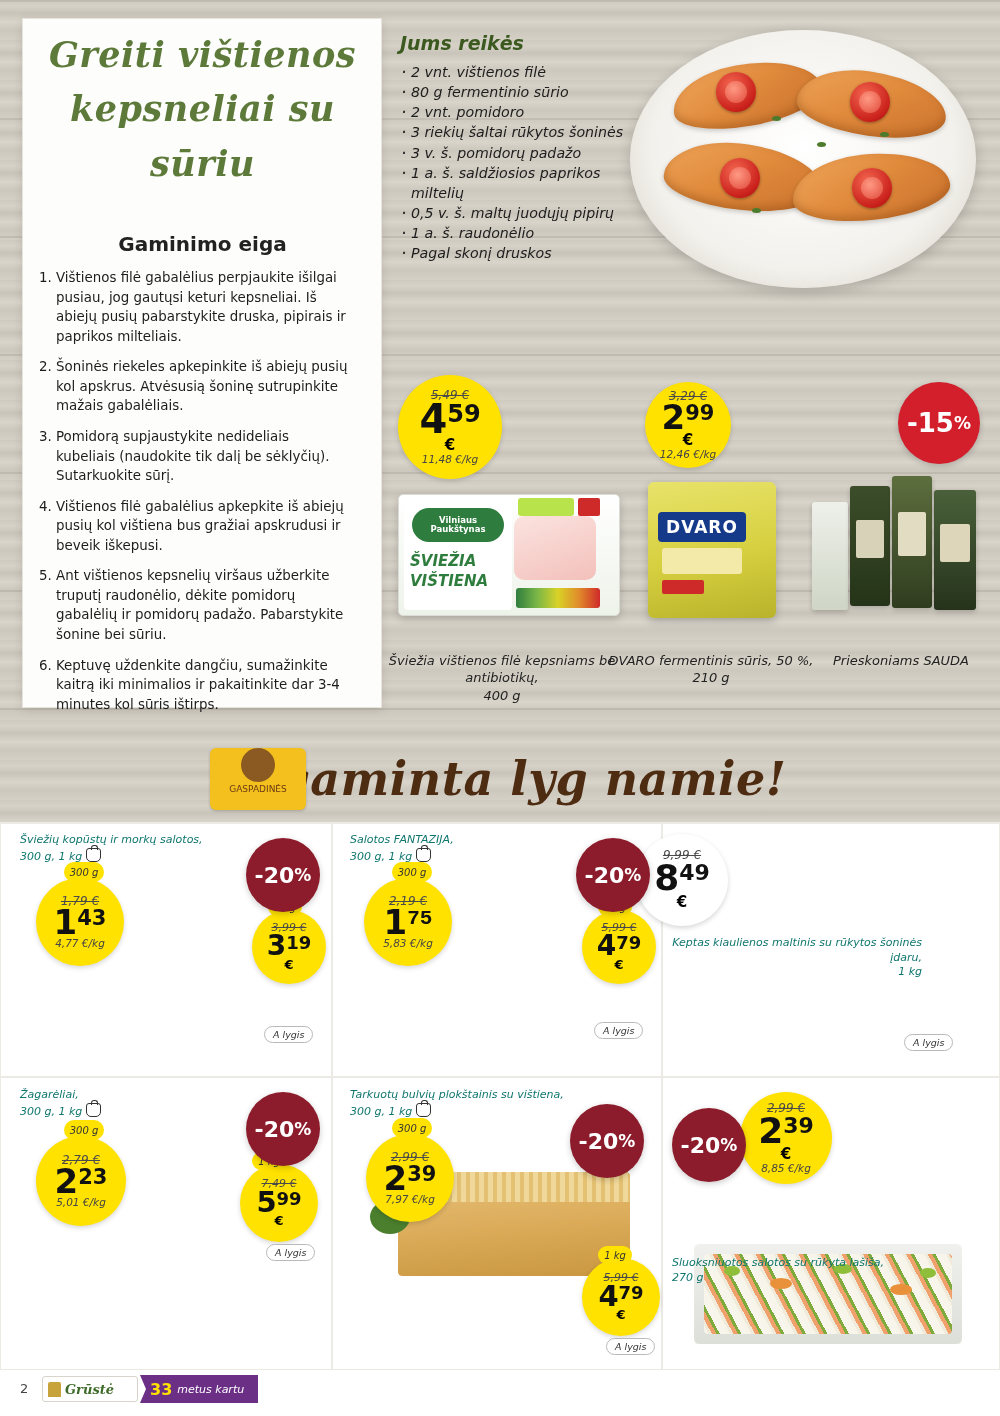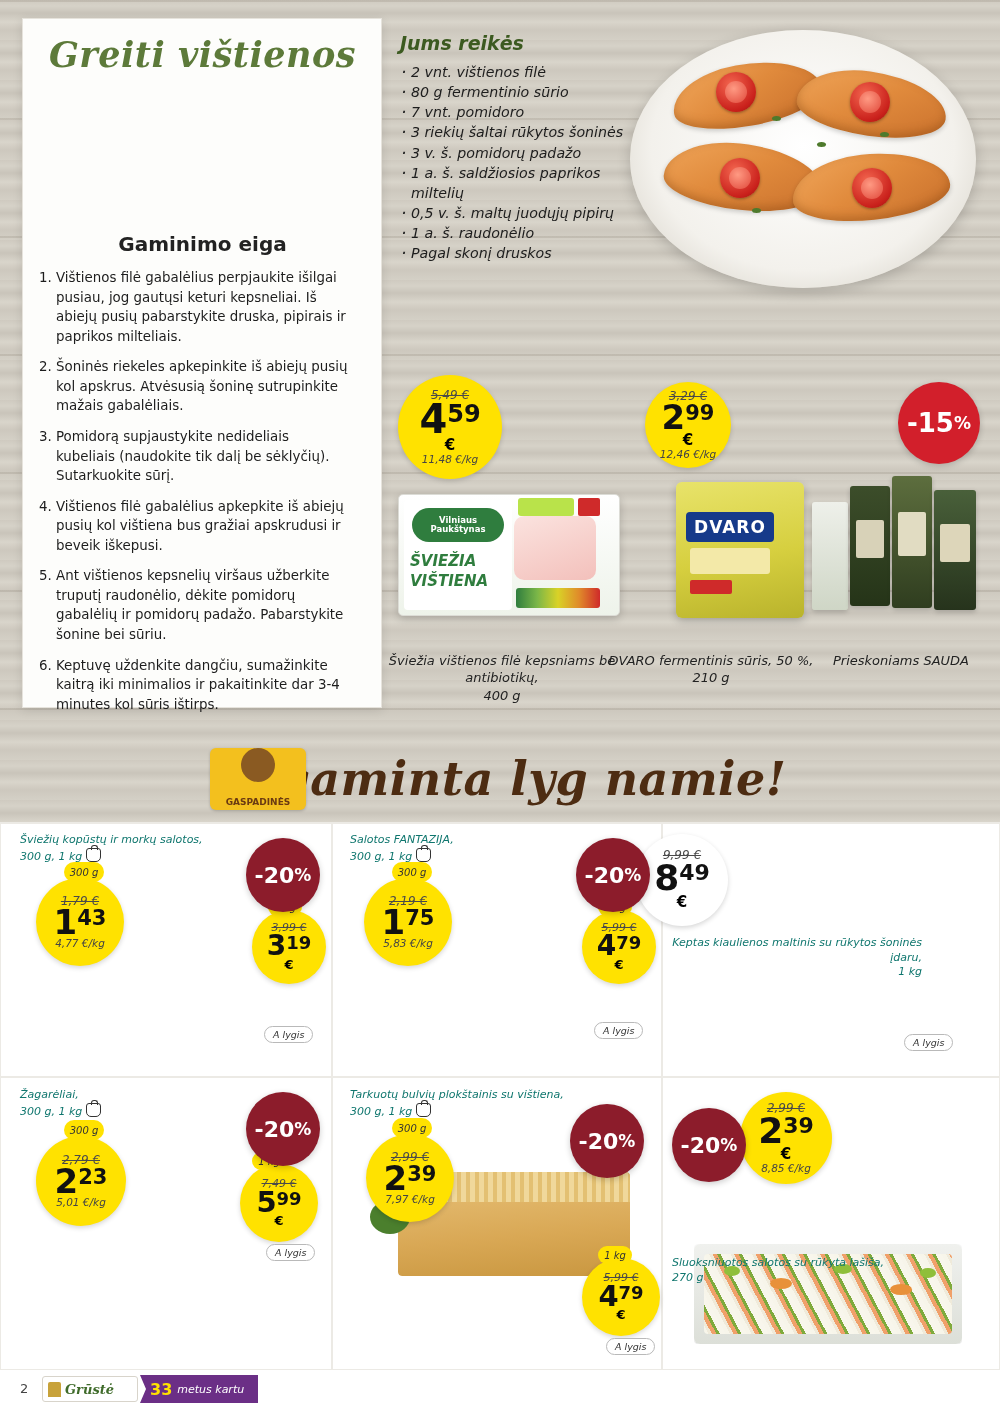--- a/index.html
+++ b/index.html
@@ -119,22 +119,22 @@
     position:absolute; left:0; top:735px; width:1000px; height:88px; z-index:5;
     display:flex; align-items:center; justify-content:center;
   }
   .banner-txt{
     font-family:"DejaVu Serif", serif; font-style:italic; font-weight:bold;
     font-size:46px; color:#4d2c12; letter-spacing:0.5px;
   }
   .gast-logo{
     position:absolute; left:210px; top:748px; width:96px; height:62px; z-index:6;
     background:#f3c01e; border-radius:6px;
-    display:flex; flex-direction:column; align-items:center; justify-content:space-between;
-    font-size:9px; font-weight:bold; color:#6b3a12; padding-bottom:3px;
+    display:flex; flex-direction:column; align-items:center; justify-content:flex-start;
+    font-size:9px; font-weight:normal; color:#6b3a12; padding-bottom:3px;
     box-shadow:0 1px 3px rgba(0,0,0,0.2);
   }
   .gast-logo .head{
     width:34px;height:34px;border-radius:50%;background:#8a5a22;margin-bottom:2px;
   }
   
   .cell{ position:absolute; background:#fff; border:1px solid #eceae5; z-index:3; overflow:hidden;}
   .cell-title{
     position:absolute; font-style:italic; font-size:11px; color:#0f766e; line-height:1.32; z-index:5;
   }
@@ -197,39 +197,40 @@
 </head>
 <body>
 
 <div class="wood"></div>
 <div class="lower-bg"></div>
 
 <div class="recipe-card"></div>
 
 <div class="recipe-title">
   <div>Greiti vištienos</div>
+  <div>kepsneliai su sūriu</div>
 </div>
 
 <div class="subtitle">Gaminimo eiga</div>
 
 <ol class="steps">
   <li>Vištienos filė gabalėlius perpjaukite išilgai pusiau, jog gautųsi keturi kepsneliai. Iš abiejų pusių pabarstykite druska, pipirais ir paprikos milteliais.</li>
   <li>Šoninės riekeles apkepinkite iš abiejų pusių kol apskrus. Atvėsusią šoninę sutrupinkite mažais gabalėliais.</li>
   <li>Pomidorą supjaustykite nedideliais kubeliais (naudokite tik dalį be sėklyčių). Sutarkuokite sūrį.</li>
   <li>Vištienos filė gabalėlius apkepkite iš abiejų pusių kol vištiena bus gražiai apskrudusi ir beveik iškepusi.</li>
   <li>Ant vištienos kepsnelių viršaus užberkite truputį raudonėlio, dėkite pomidorų gabalėlių ir pomidorų padažo. Pabarstykite šonine bei sūriu.</li>
   <li>Keptuvę uždenkite dangčiu, sumažinkite kaitrą iki minimalios ir pakaitinkite dar 3-4 minutes kol sūris ištirps.</li>
 </ol>
 
 <div class="ing-wrap">
   <div class="ing-title">Jums reikės</div>
   <ul class="ing-list">
     <li>2 vnt. vištienos filė</li>
     <li>80 g fermentinio sūrio</li>
-    <li>7 vnt. pomidoro</li>
+    <li>2 vnt. pomidoro</li>
     <li>3 riekių šaltai rūkytos šoninės</li>
     <li>3 v. š. pomidorų padažo</li>
     <li>1 a. š. saldžiosios paprikos miltelių</li>
     <li>0,5 v. š. maltų juodųjų pipirų</li>
     <li>1 a. š. raudonėlio</li>
     <li>Pagal skonį druskos</li>
   </ul>
 </div>
 
 <div class="hero">
@@ -266,21 +267,21 @@
     <span class="frac">59</span>
   </div>
   <div class="eur">€</div>
   <div class="kg">11,48 €/kg</div>
 </div>
 <div class="prod-cap" style="left:372px; top:652px; width:260px;">
   <span>Šviežia vištienos filė kepsniams be antibiotikų,</span><br>
   <span>400 g</span>
 </div>
 
-<div class="prod" style="left:676px; top:482px; width:128px; height:136px;">
+<div class="prod" style="left:648px; top:482px; width:128px; height:136px;">
   <div style="position:absolute;inset:0;background:linear-gradient(170deg,#e8e36a,#d6cf3f 55%,#b9b32c);border-radius:6px;box-shadow:0 3px 9px rgba(0,0,0,0.22);"></div>
   <div style="position:absolute;left:10px;top:30px;width:88px;height:30px;background:#163a8a;border-radius:4px;display:flex;align-items:center;justify-content:center;color:#fff;font-weight:bold;font-size:17px;letter-spacing:1px;">DVARO</div>
   <div style="position:absolute;left:14px;top:66px;width:80px;height:26px;background:#f3e9a8;border-radius:3px;"></div>
   <div style="position:absolute;left:14px;top:98px;width:42px;height:14px;background:#cf2a2a;border-radius:2px;"></div>
 </div>
 <div class="bubble" style="left:645px; top:382px; width:86px; height:86px;">
   <div class="old">3,29 €</div>
   <div class="main">
     <span class="int" style="font-size:34px;">2</span>
     <span class="frac" style="font-size:21px;">99</span>
@@ -369,21 +370,21 @@
   <div style="position:absolute;left:8px;top:8px;right:8px;bottom:8px;border-radius:4px;background:repeating-linear-gradient(50deg,#f5f2e4 0 4px,#e7e2cc 4px 7px,#d8463a 7px 9px,#9bbd4a 9px 12px,#f7f4e7 12px 16px);"></div>
 </div>
 <div class="bowl" style="left:470px; top:936px; width:170px; height:120px;">
   <div style="position:absolute;left:14px;top:14px;right:14px;bottom:14px;border-radius:50%;background:repeating-linear-gradient(35deg,#f6f3e6 0 4px,#eae5d0 4px 8px,#a9c457 8px 11px,#f7f4e8 11px 16px);"></div>
 </div>
 <div class="kg-tag" style="left:392px; top:862px; width:40px; height:20px; border-radius:10px;">300 g</div>
 <div class="bubble" style="left:364px; top:878px; width:88px; height:88px;">
   <div class="old">2,19 €</div>
   <div class="main">
     <span class="int" style="font-size:34px;">1</span>
-    <span class="frac" style="font-size:21px;">75</span>
+    <span class="frac" style="font-size:21px;font-family:Liberation Mono, monospace;">75</span>
   </div>
   <div class="kg">5,83 €/kg</div>
 </div>
 <div class="kg-tag" style="left:598px; top:898px; width:34px; height:18px; border-radius:9px;">1 kg</div>
 <div class="bubble" style="left:582px; top:910px; width:74px; height:74px;">
   <div class="old" style="font-size:11px;">5,99 €</div>
   <div class="main">
     <span class="int" style="font-size:28px;">4</span>
     <span class="frac" style="font-size:18px;">79</span>
   </div>

